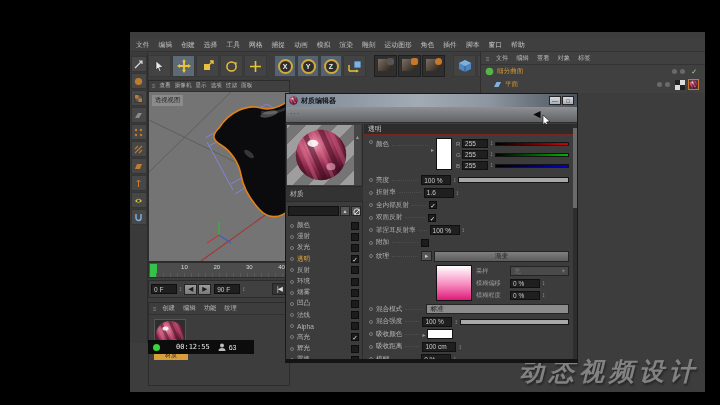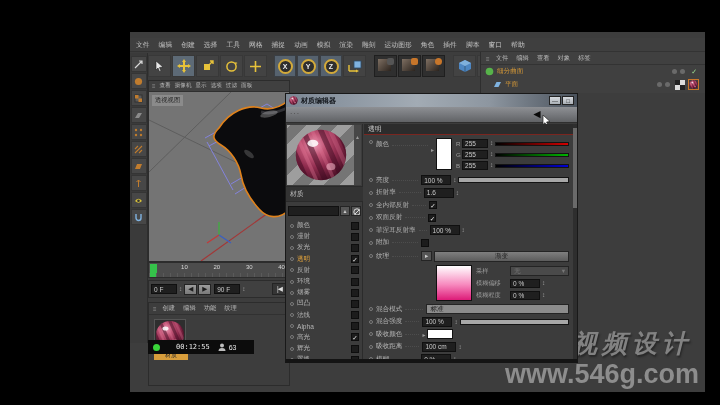--- a/index.html
+++ b/index.html
@@ -644,16 +644,15 @@
       </div>
     </div>
 
     <div class="abs" style="right:0;top:30px;width:4px;height:236px;background:#2e2e2e;">
       <div style="width:4px;height:80px;background:#6a6a6a;margin-top:4px;"></div>
     </div>
   </div>
 
   <div id="wm">
     <div class="l1">动态视频设计</div>
-    <div class="l2">www.546g.com</div>
   </div>
 
 </div>
 
 </body></html>

